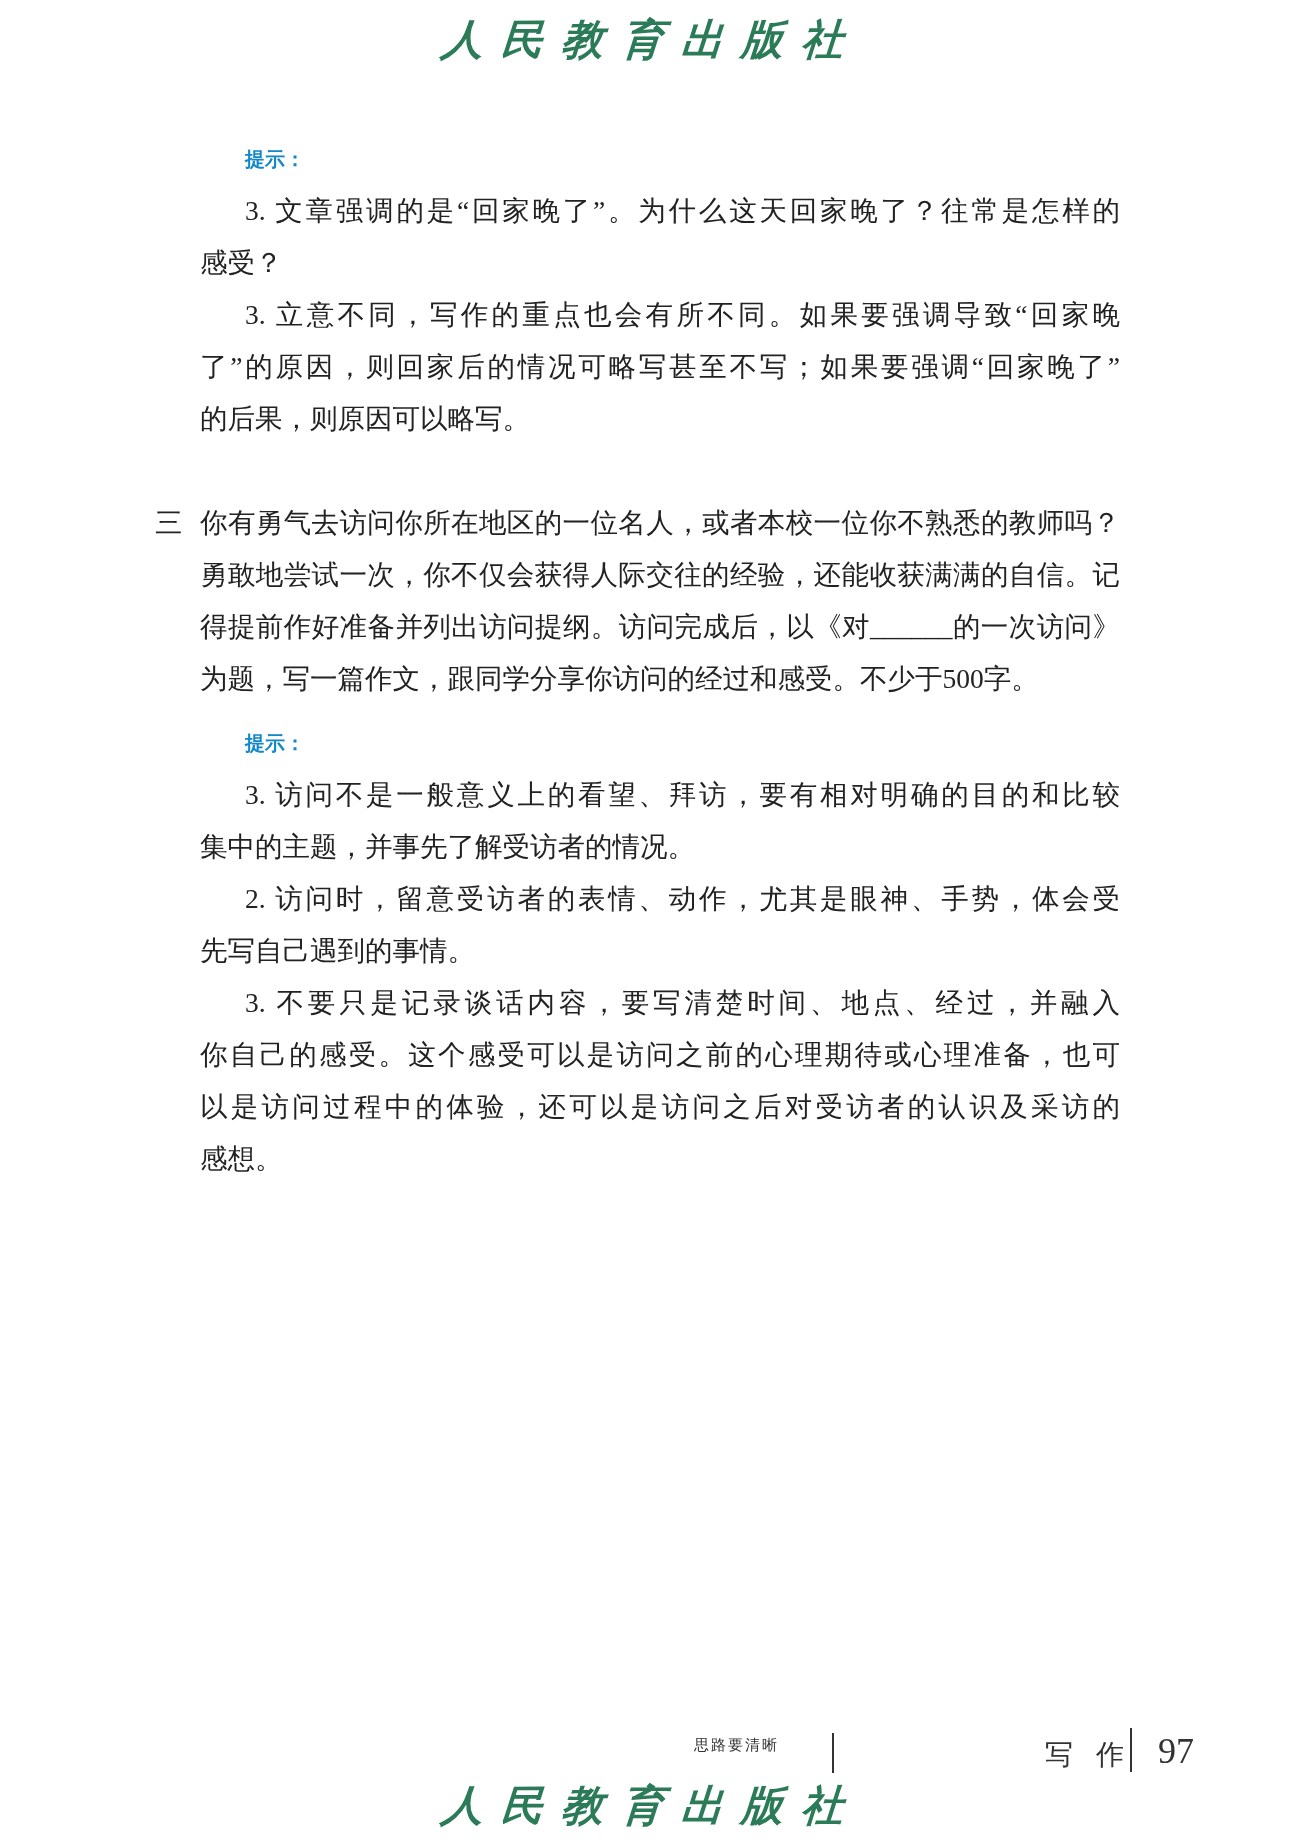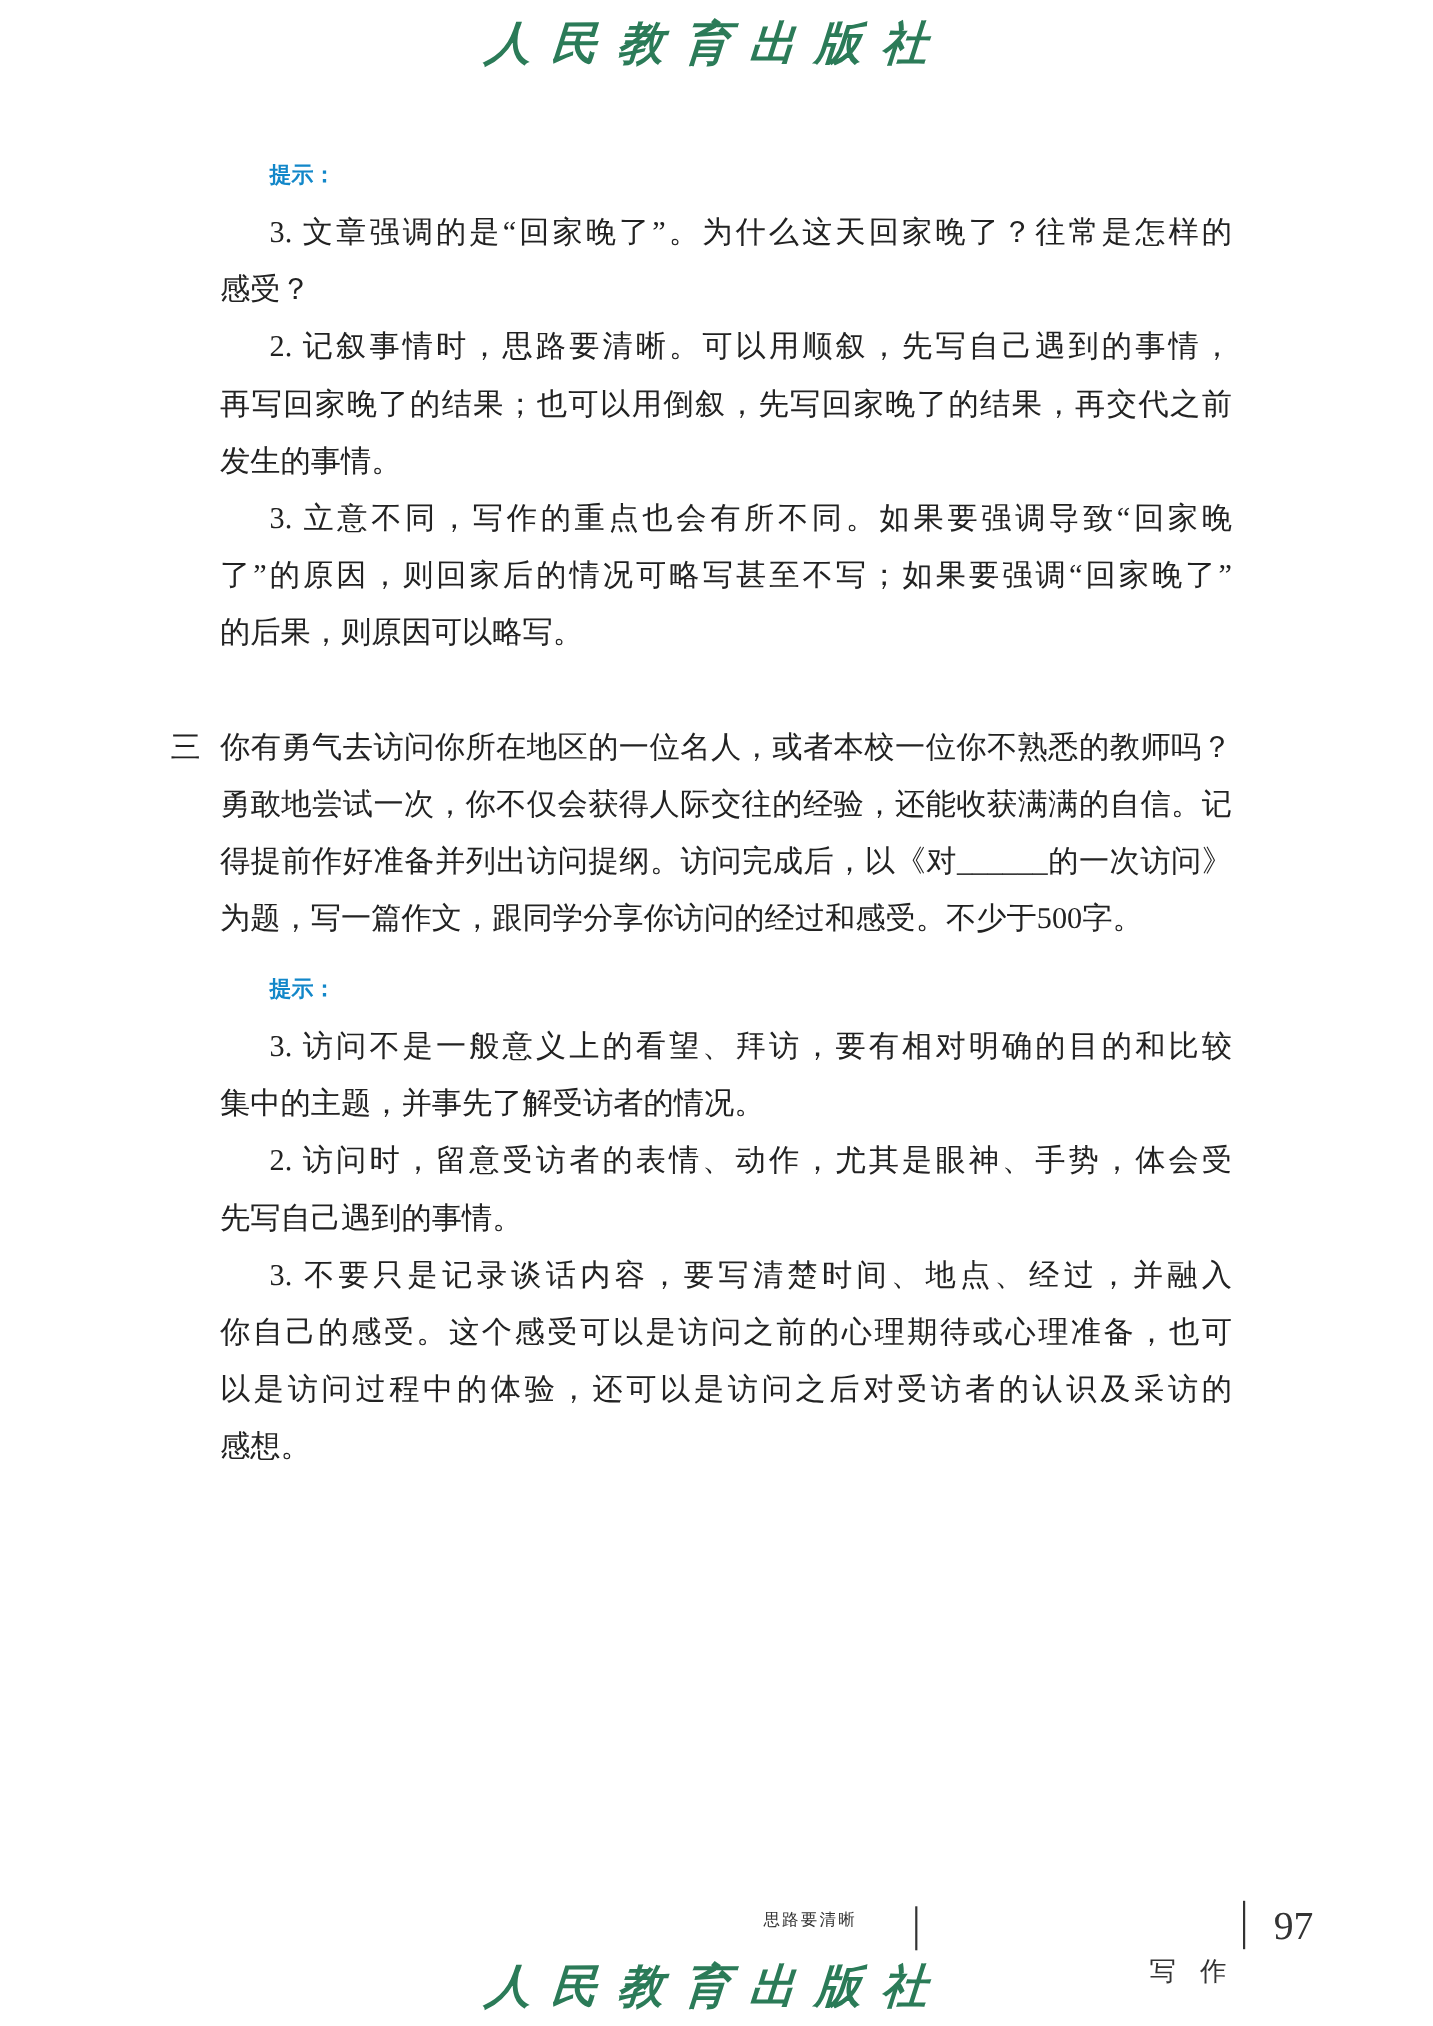--- a/index.html
+++ b/index.html
@@ -78,22 +78,22 @@
     position: absolute;
     left: 832px;
     top: 1733px;
     width: 2px;
     height: 40px;
     background: var(--footer-ink);
   }
   .footer-unit {
     position: absolute;
     left: 1045px;
-    top: 1776px;
-    font-size: 24px;
+    top: 1736px;
+    font-size: 28px;
     letter-spacing: 8px;
     color: var(--footer-ink);
     text-align: center;
   }
   .footer-divider-2 {
     position: absolute;
     left: 1130px;
     top: 1728px;
     width: 2px;
     height: 44px;
@@ -116,25 +116,20 @@
 
   <div class="content">
 
     <div class="hint-label">提示：</div>
 
     <div class="para">
       <div class="tline indent">3. 文章强调的是“回家晚了”。为什么这天回家晚了？往常是怎样的</div>
       <div class="tline last">感受？</div>
     </div>
 
-    <div class="para">
-      <div class="tline indent">2. 记叙事情时，思路要清晰。可以用顺叙，先写自己遇到的事情，</div>
-      <div class="tline">再写回家晚了的结果；也可以用倒叙，先写回家晚了的结果，再交代之前</div>
-      <div class="tline last">发生的事情。</div>
-    </div>
 
     <div class="para">
       <div class="tline indent">3. 立意不同，写作的重点也会有所不同。如果要强调导致“回家晚</div>
       <div class="tline">了”的原因，则回家后的情况可略写甚至不写；如果要强调“回家晚了”</div>
       <div class="tline last">的后果，则原因可以略写。</div>
     </div>
 
     <div class="task">
       <div class="task-marker">三</div>
       <div class="task-body">

